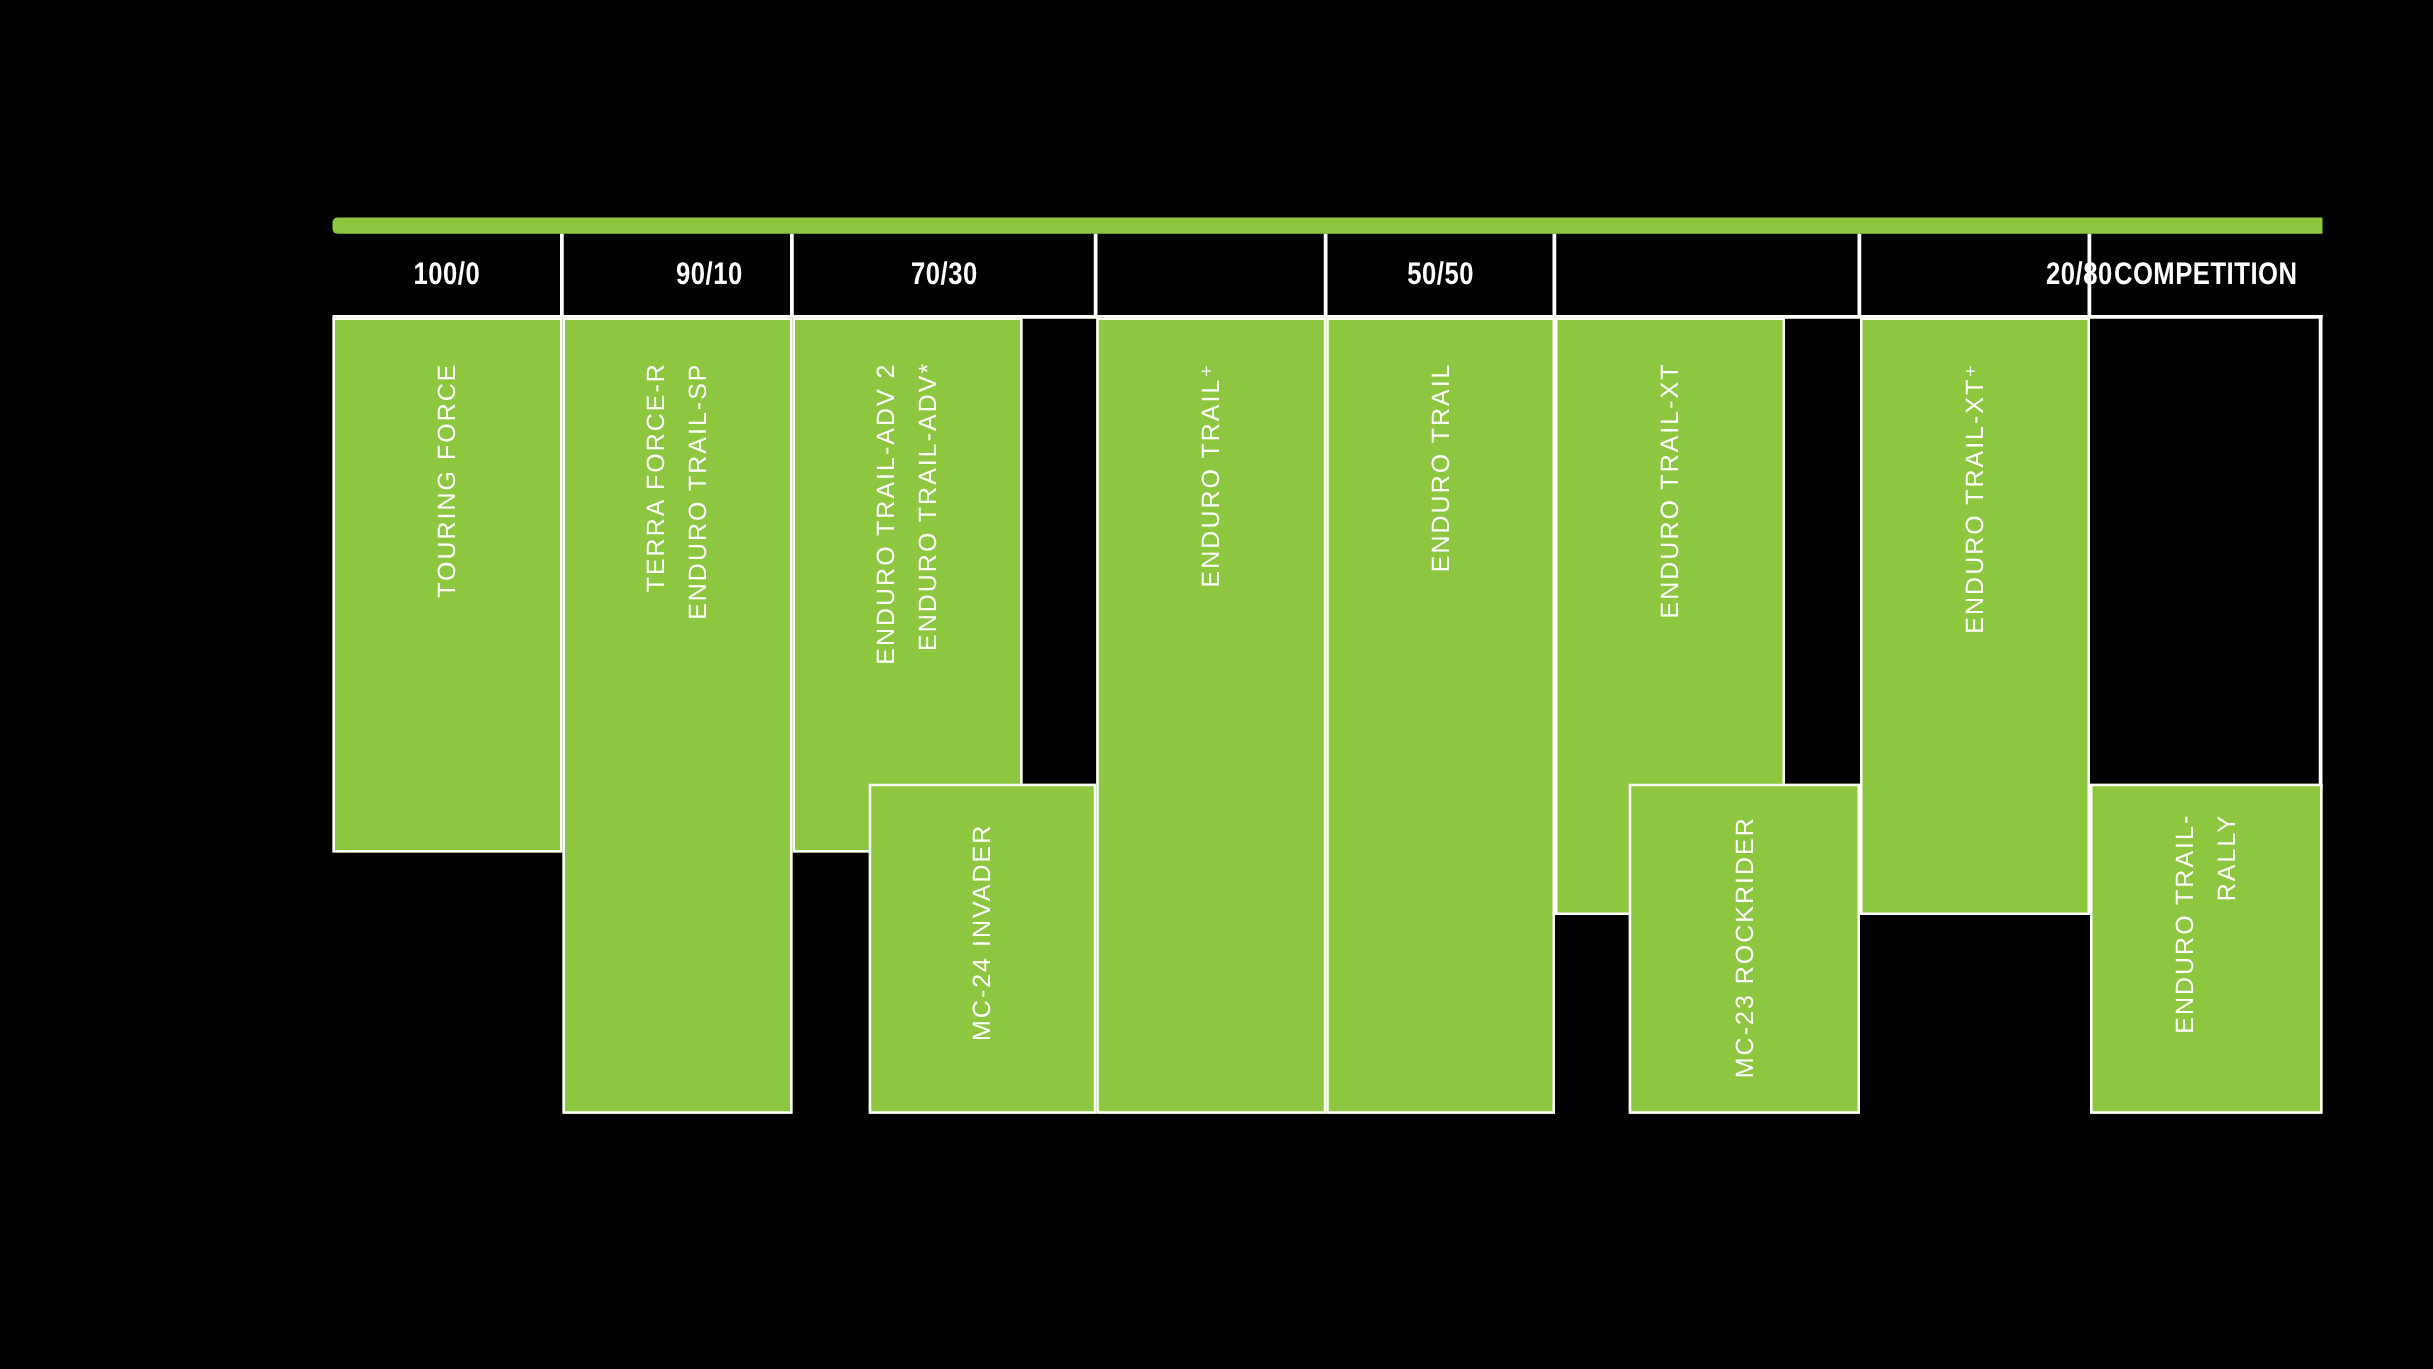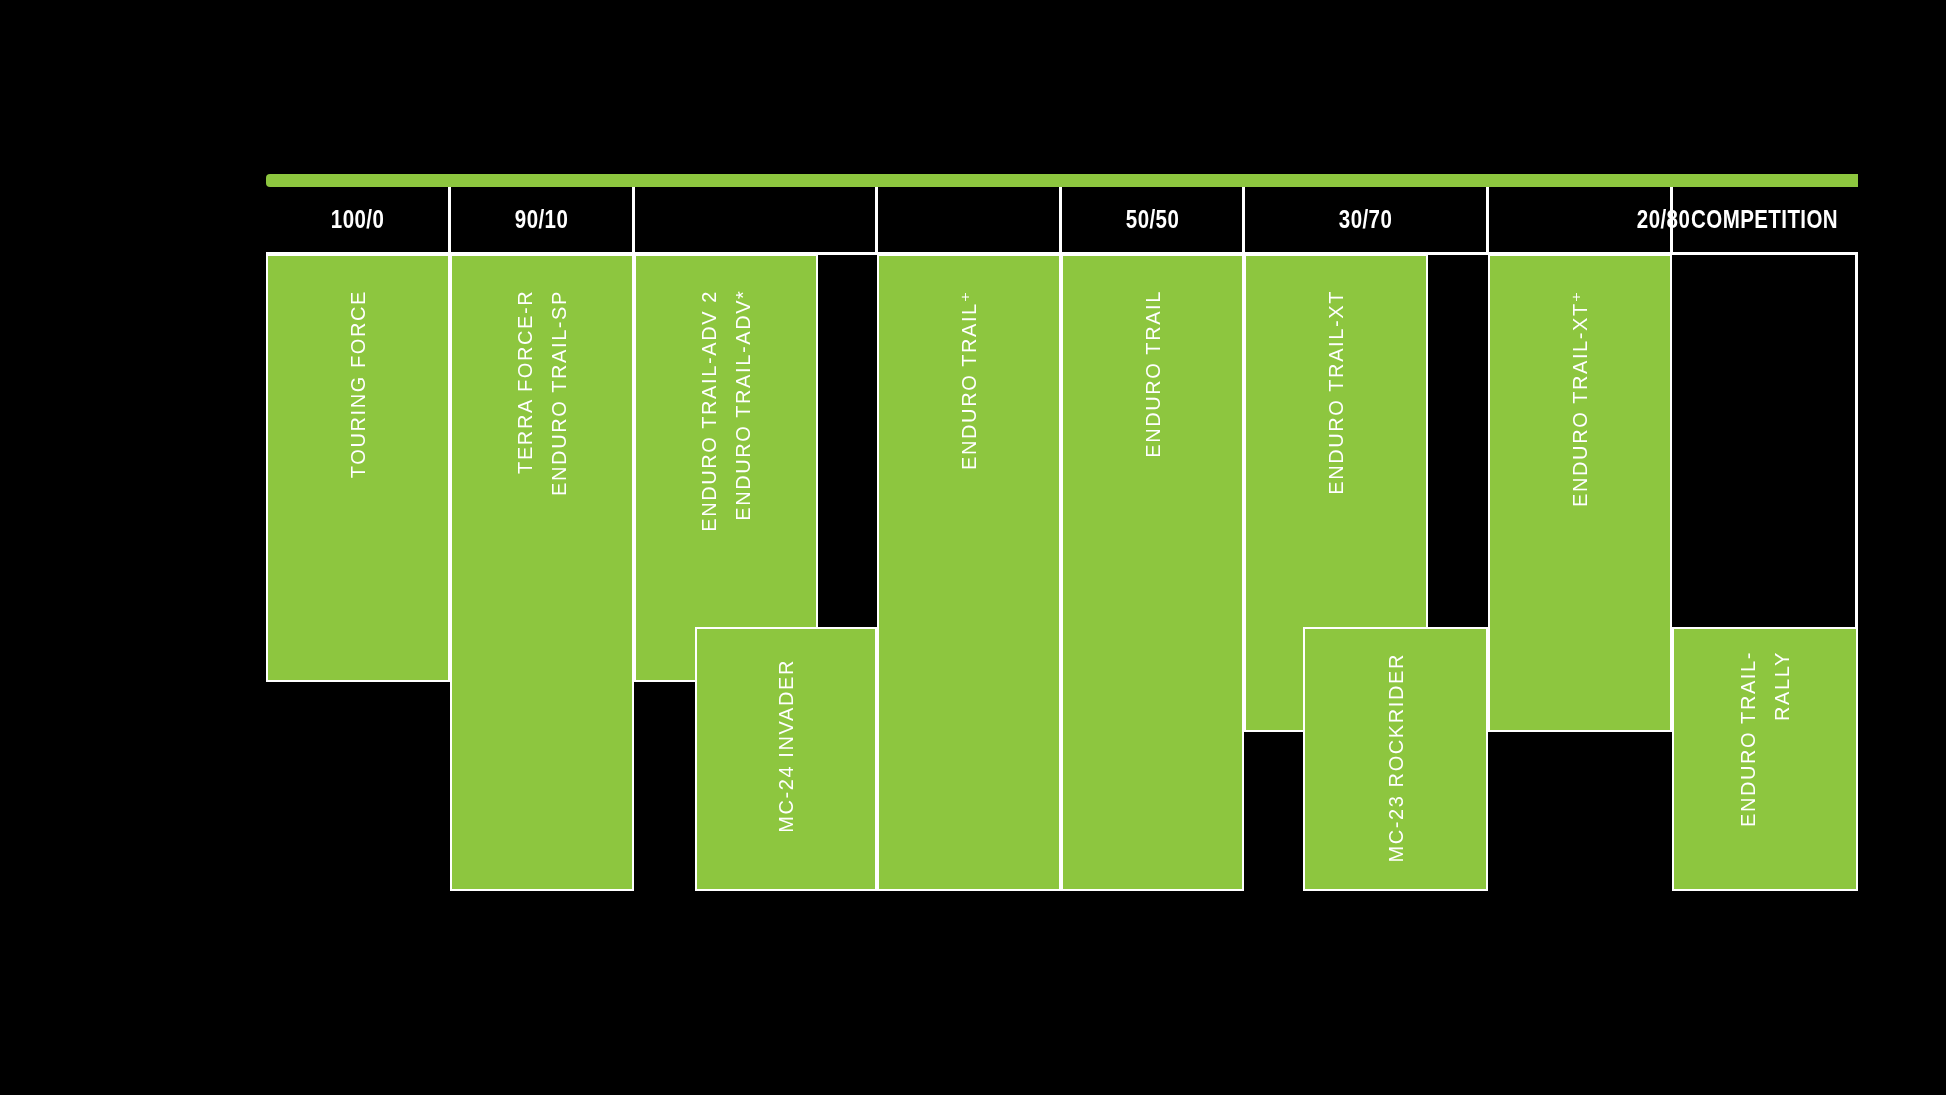--- a/index.html
+++ b/index.html
@@ -18,21 +18,21 @@
   
   .hcell{
     position:absolute;top:187px;height:65px;
     display:flex;align-items:center;justify-content:center;
   }
   .hcell span{
     color:#ffffff;font-weight:700;font-size:25px;letter-spacing:.5px;
     transform:scaleX(.82);white-space:nowrap;
   }
   .hc0{left:266px;width:184px;}
-  .hc1{left:450px;width:184px;}
+  .hc1{left:476px;width:184px;}
   .hc2{left:634px;width:243px;}
   .hc3{left:877px;width:184px;}
   .hc4{left:1061px;width:183px;}
   .hc5{left:1244px;width:244px;}
   .hc6{left:1572px;width:184px;}
   .hc7{left:1672px;width:186px;}
   .sep{
     position:absolute;top:187px;height:65px;width:3px;background:#ffffff;
   }
   .sep1{left:448px;}.sep2{left:632px;}.sep3{left:875px;}
@@ -74,25 +74,25 @@
 <div id="canvas">
 
   <div class="accent-bar"></div>
 
   <div class="hcell hc0">
       <span>100/0</span>
     </div>
   <div class="hcell hc1">
       <span>90/10</span>
     </div>
+  <div class="hcell hc2">
+      <span>70/30</span>
+    </div>
   <div class="hcell hc4">
       <span>50/50</span>
-    </div>
-  <div class="hcell hc5">
-      <span>30/70</span>
     </div>
   <div class="hcell hc6">
       <span>20/80</span>
     </div>
   <div class="hcell hc7">
       <span>COMPETITION</span>
     </div>
 
   <div class="sep sep1"></div>
   <div class="sep sep2"></div>

